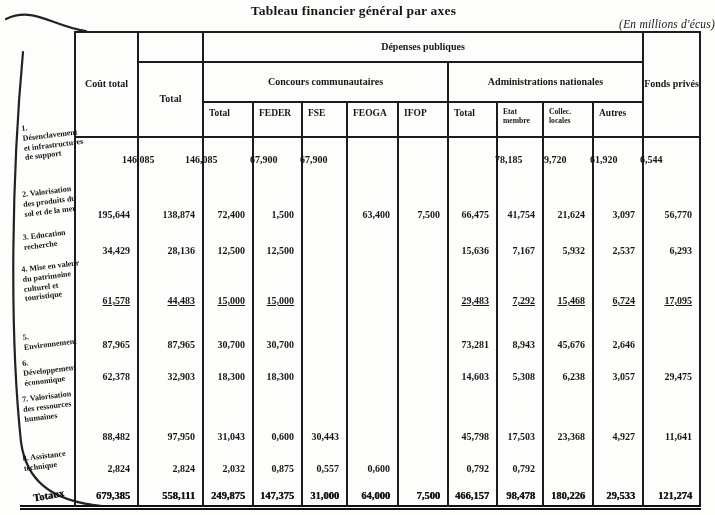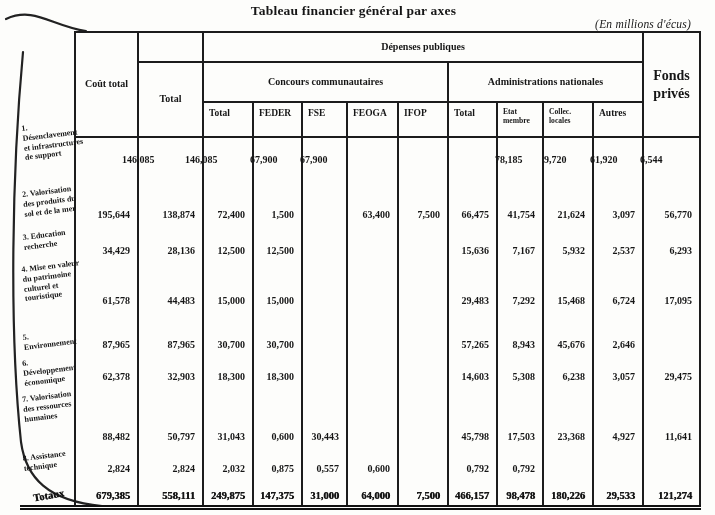--- a/index.html
+++ b/index.html
@@ -6,48 +6,48 @@
   body{
     width:715px;height:515px;position:relative;overflow:hidden;
     background:#fdfdfb;color:#161616;
     font-family:"Liberation Serif","DejaVu Serif",serif;
   }
   .title{
     position:absolute;top:3px;left:0;width:707px;text-align:center;
     font-weight:bold;font-size:13.5px;letter-spacing:.2px;
   }
   .units{
-    position:absolute;top:18px;right:24px;
+    position:absolute;top:18px;right:0;
     font-style:italic;font-size:11.5px;letter-spacing:.2px;
   }
   table.fin{
     position:absolute;left:20px;top:31px;
     border-collapse:collapse;table-layout:fixed;width:680px;
   }
   thead th{
     border:2px solid #1c1c1c;font-weight:bold;padding:0;
     text-align:center;font-size:10px;line-height:1.25;
   }
   th.lblh{border:none;}
   .hC th{
     vertical-align:top;text-align:left;
     padding:5px 2px 0 5px;font-size:9.5px;
   }
   .hC th.small{font-size:7.6px;line-height:1.2;padding-top:4px;}
-  th.fp{font-size:14px;}
+  th.fp{font-size:10px;}
   td.val{
     border-left:2px solid #1c1c1c;border-right:2px solid #1c1c1c;
     border-top:none;border-bottom:none;
     text-align:right;vertical-align:bottom;
     padding:0 7px 10px 0;font-size:10px;font-weight:bold;
     white-space:nowrap;overflow:visible;
   }
   tbody tr:nth-child(1) td.val{padding-bottom:20px;padding-left:46px;}
   tbody tr:nth-child(3) td.val{padding-bottom:16px;}
-  tbody tr:nth-child(4) td.val{padding-bottom:16px;}
+  tbody tr:nth-child(4) td.val{padding-bottom:16px;text-decoration:underline;}
   td.lbl{
     border:none;vertical-align:top;padding:0;overflow:visible;
   }
   .lbl .t{
     display:inline-block;width:60px;padding-left:3px;
     transform:rotate(-7deg);transform-origin:70% 50%;
     font-weight:bold;font-size:8px;line-height:1.22;
   }
   tr.totals td{border-bottom:5px double #111;}
   tr.totals td.val{
@@ -176,21 +176,21 @@
       </tr>
       <tr class="body-row" style="height: 38px;">
         <td class="lbl"><span class="t" style="margin-top: 6px;">5. Environnement</span></td>
         <td class="val">87,965</td>
         <td class="val">87,965</td>
         <td class="val">30,700</td>
         <td class="val">30,700</td>
         <td class="val"></td>
         <td class="val"></td>
         <td class="val"></td>
-        <td class="val">57,265</td>
+        <td class="val">73,281</td>
         <td class="val">8,943</td>
         <td class="val">45,676</td>
         <td class="val">2,646</td>
         <td class="val"></td>
       </tr>
       <tr class="body-row" style="height: 32px;">
         <td class="lbl"><span class="t" style="margin-top: -6px;">6. Développement économique</span></td>
         <td class="val">62,378</td>
         <td class="val">32,903</td>
         <td class="val">18,300</td>
@@ -200,21 +200,21 @@
         <td class="val"></td>
         <td class="val">14,603</td>
         <td class="val">5,308</td>
         <td class="val">6,238</td>
         <td class="val">3,057</td>
         <td class="val">29,475</td>
       </tr>
       <tr class="body-row" style="height: 60px;">
         <td class="lbl"><span class="t" style="margin-top: -2px;">7. Valorisation des ressources humaines</span></td>
         <td class="val">88,482</td>
-        <td class="val">50,797</td>
+        <td class="val">97,950</td>
         <td class="val">31,043</td>
         <td class="val">0,600</td>
         <td class="val">30,443</td>
         <td class="val"></td>
         <td class="val"></td>
         <td class="val">45,798</td>
         <td class="val">17,503</td>
         <td class="val">23,368</td>
         <td class="val">4,927</td>
         <td class="val">11,641</td>

